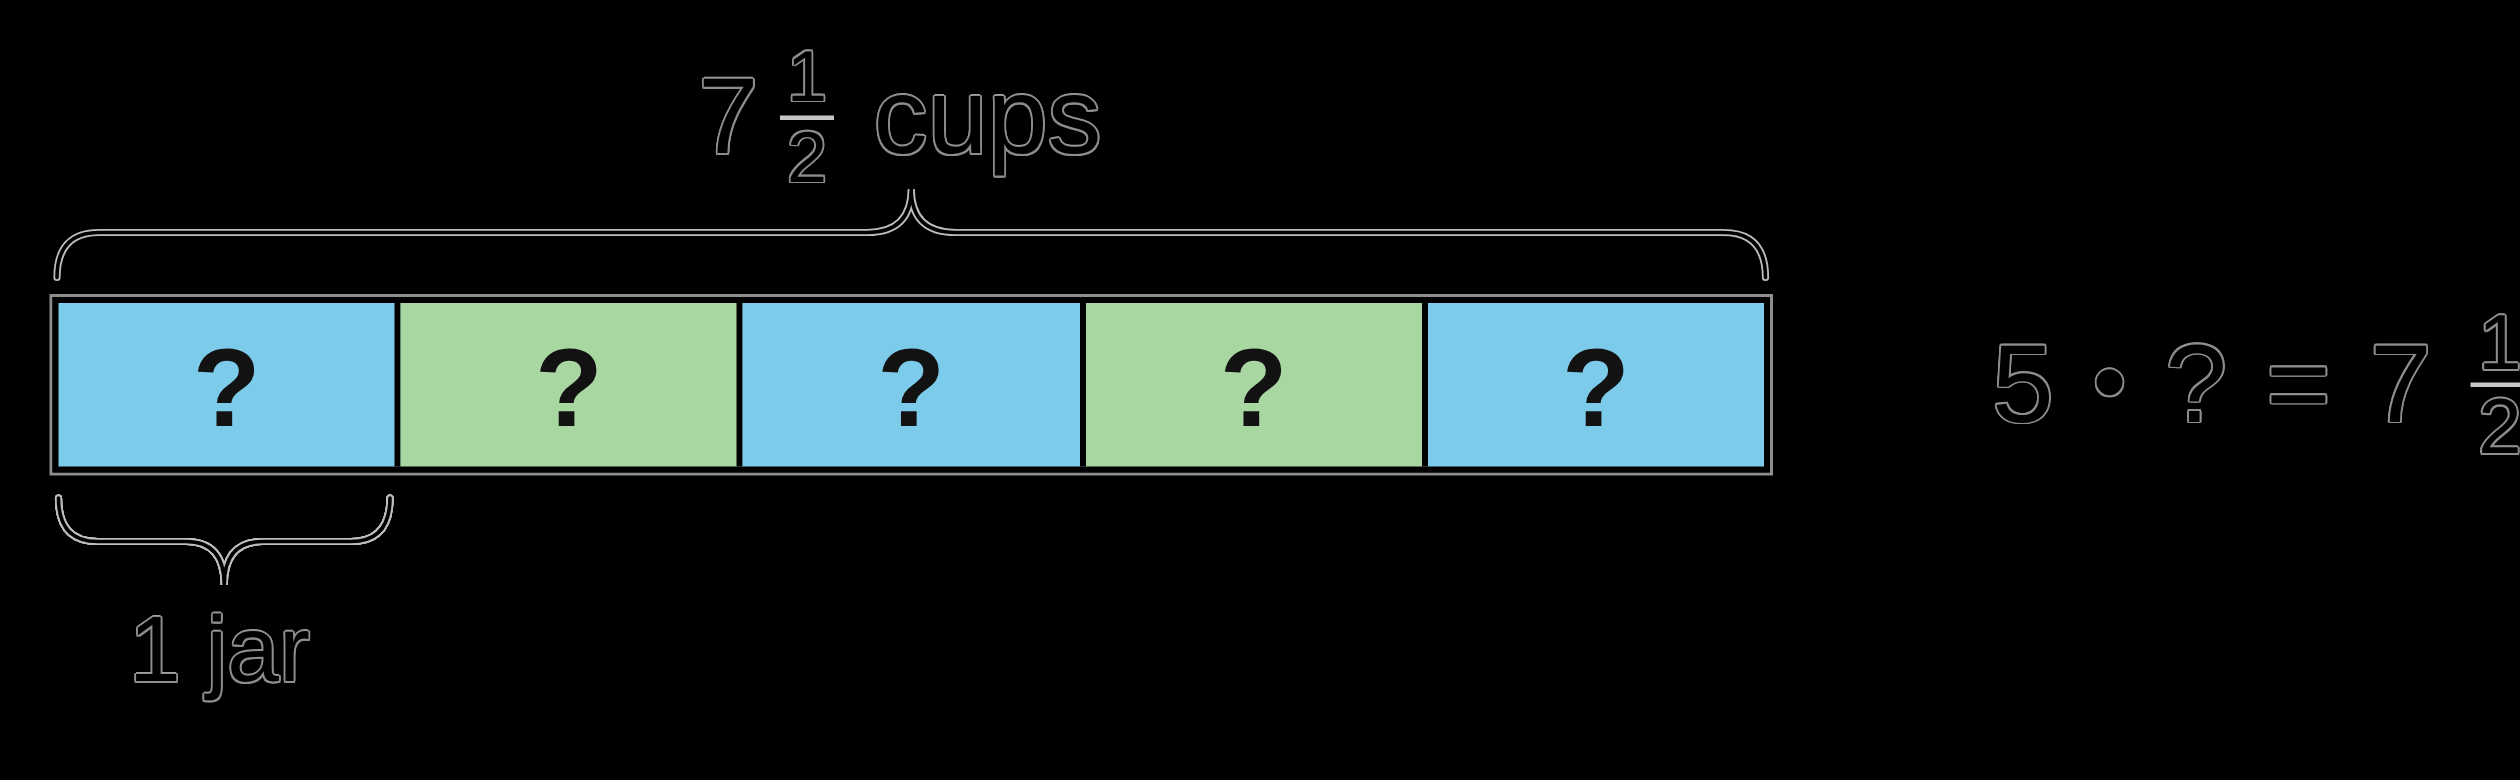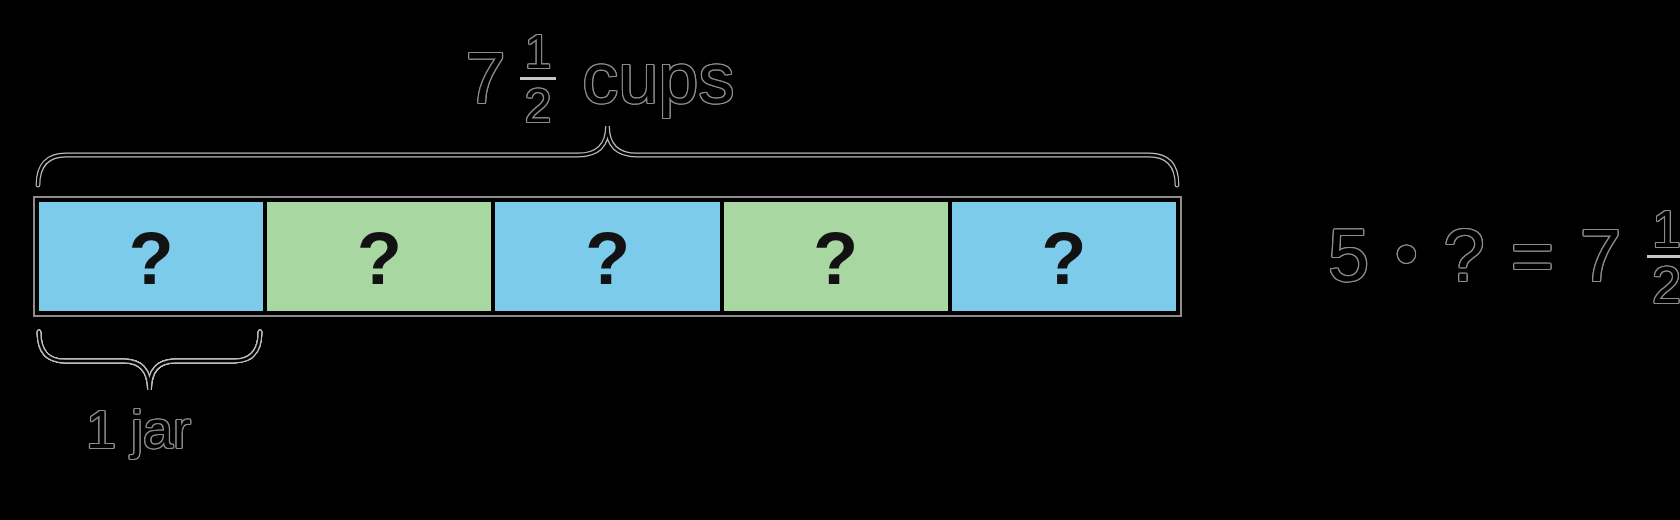--- a/index.html
+++ b/index.html
@@ -45,21 +45,21 @@
   }
   .cell:last-child{border-right:none;}
   .qmark{font-size:74px;font-weight:600;color:#121212;line-height:1;transform:translateY(2px);}
 
   .bottom-braces{
     position:absolute;left:35px;top:329px;width:1145px;height:64px;
     display:flex;
   }
   .bottom-braces svg{flex:0 0 229px;}
 
-  .unit-label{position:absolute;left:86px;top:400px;font-size:54px;line-height:1.1;}
+  .unit-label{position:absolute;left:86px;top:400px;font-size:62px;line-height:1.1;}
 
   .equation{
     position:absolute;left:1328px;top:200px;height:112px;
     display:flex;align-items:center;gap:26px;
   }
   .equation .big{font-size:74px;}
   .equation .dot{font-size:64px;line-height:1;transform:translateY(-2px);}
   .equation .frac .num{font-size:52px;line-height:46px;}
   .equation .frac .den{font-size:52px;line-height:50px;}
 </style>

